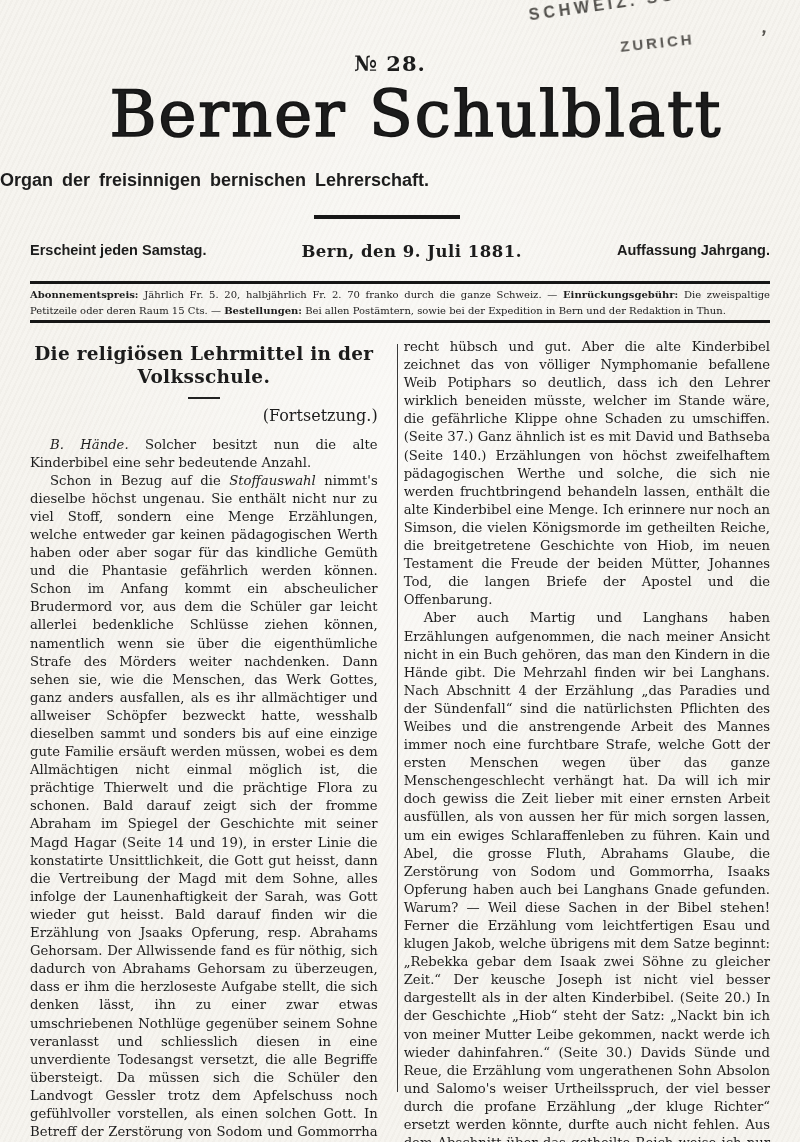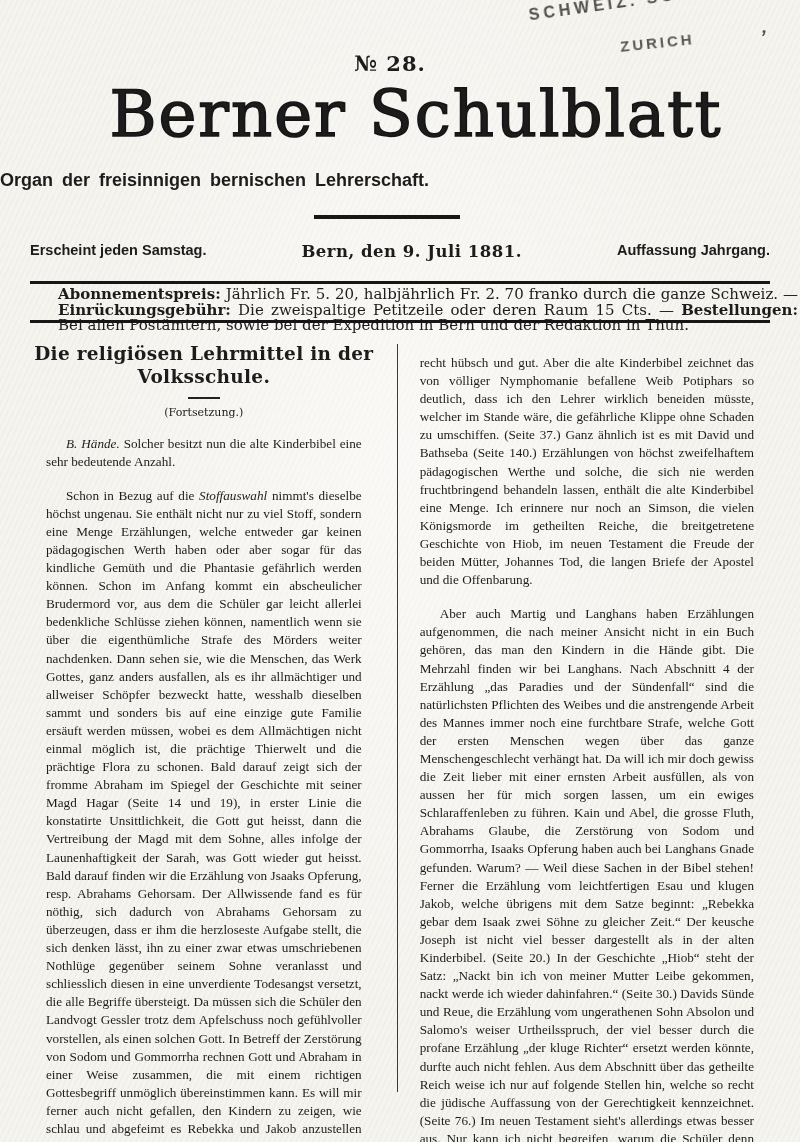--- a/index.html
+++ b/index.html
@@ -39,34 +39,34 @@
   }
   .dateline .dl-left,.dateline .dl-right{
     font-family:"Liberation Sans", sans-serif;font-weight:bold;font-size:14.5px;
   }
   .dateline .dl-center{font-size:16.5px;font-weight:bold;letter-spacing:.5px;}
   .rule{position:absolute;left:30px;width:740px;background:#161616;}
   .rule-1{top:281px;height:3px;}
   .rule-2{top:320px;height:2.5px;}
   .imprint{
     position:absolute;top:287px;left:30px;width:740px;
-    font-size:15px;line-height:15.5px;text-align:justify;margin-left:28px;
+    font-size:10px;line-height:15.5px;text-align:justify;
   }
   
   .columns{position:absolute;top:338px;left:30px;width:740px;display:flex;}
   .col-divider{position:absolute;top:6px;left:367px;width:1px;height:748px;background:#3a3a3a;}
   .col-left{width:354px;padding-right:13px;}
   .col-right{width:373px;padding-left:0;margin-left:13px;}
   .article-title{
     text-align:center;font-weight:bold;font-size:18.5px;line-height:23px;
     letter-spacing:.3px;margin-top:4px;white-space:nowrap;
   }
   .title-rule{width:32px;height:1.5px;background:#222;margin:9px auto 7px auto;}
-  .continuation{text-align:center;font-size:11px;margin-bottom:11px;}
-  .para{font-size:13.2px;line-height:18.1px;text-align:justify;margin:16px;font-family:Liberation Serif, serif;}
+  .continuation{text-align:right;font-size:16px;margin-bottom:11px;}
+  .para{font-size:13.2px;line-height:18.1px;text-align:justify;margin:0;}
   .para.indent{text-indent:20px;}
 </style>
 </head>
 <body>
 
 <div class="page">
 
   <div class="stamp stamp-top">SCHWEIZ. SCHUL</div>
   <div class="stamp stamp-zurich">ZURICH</div>
   <div class="stamp ink-mark">’</div>

